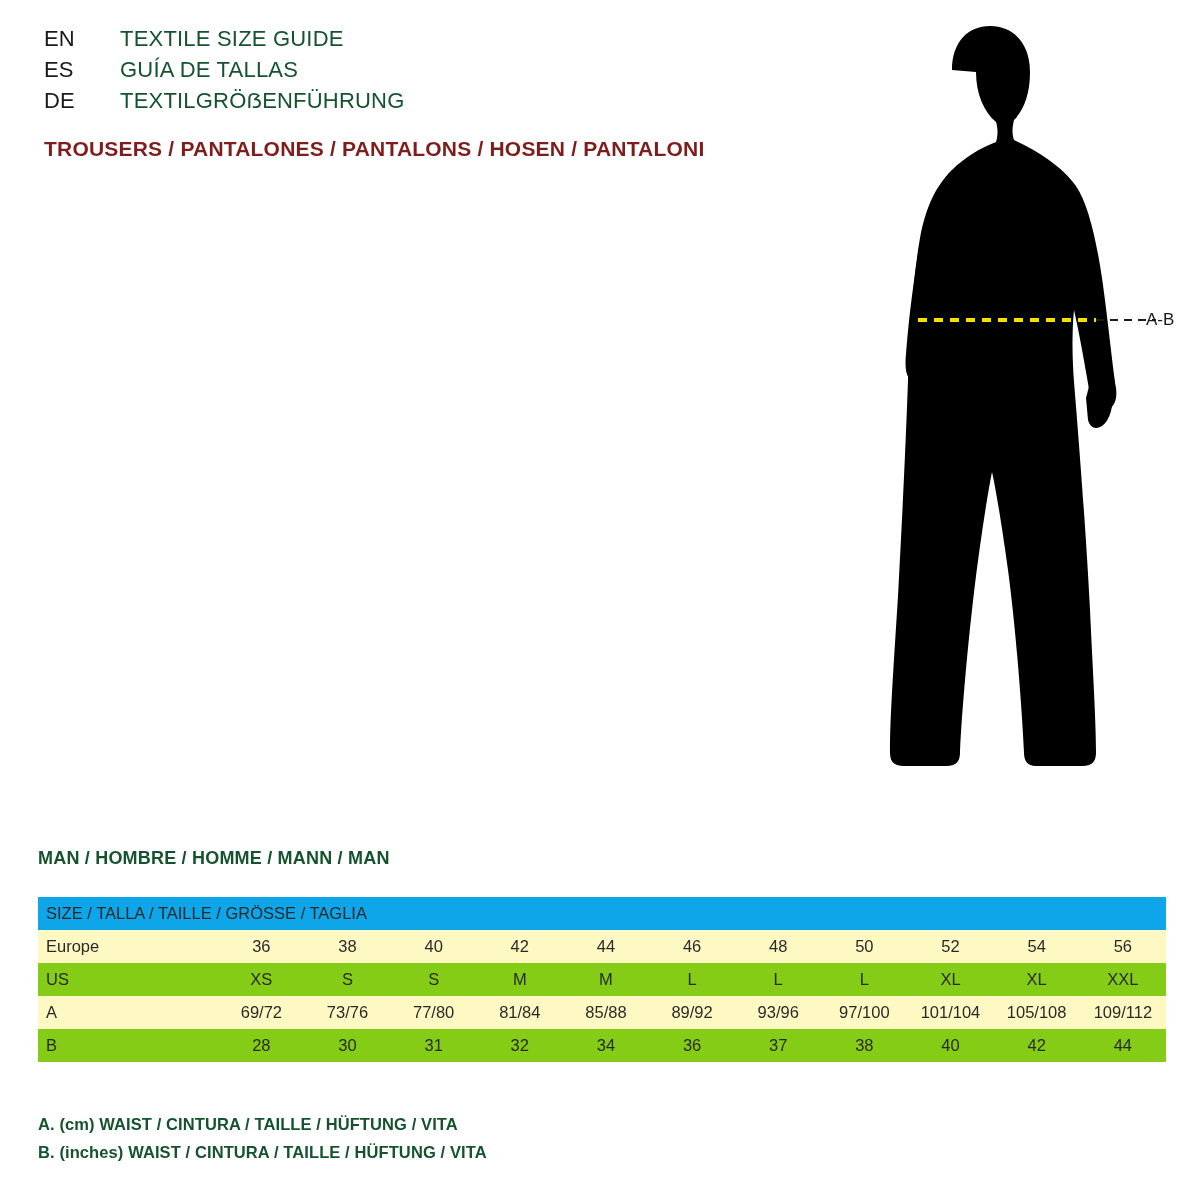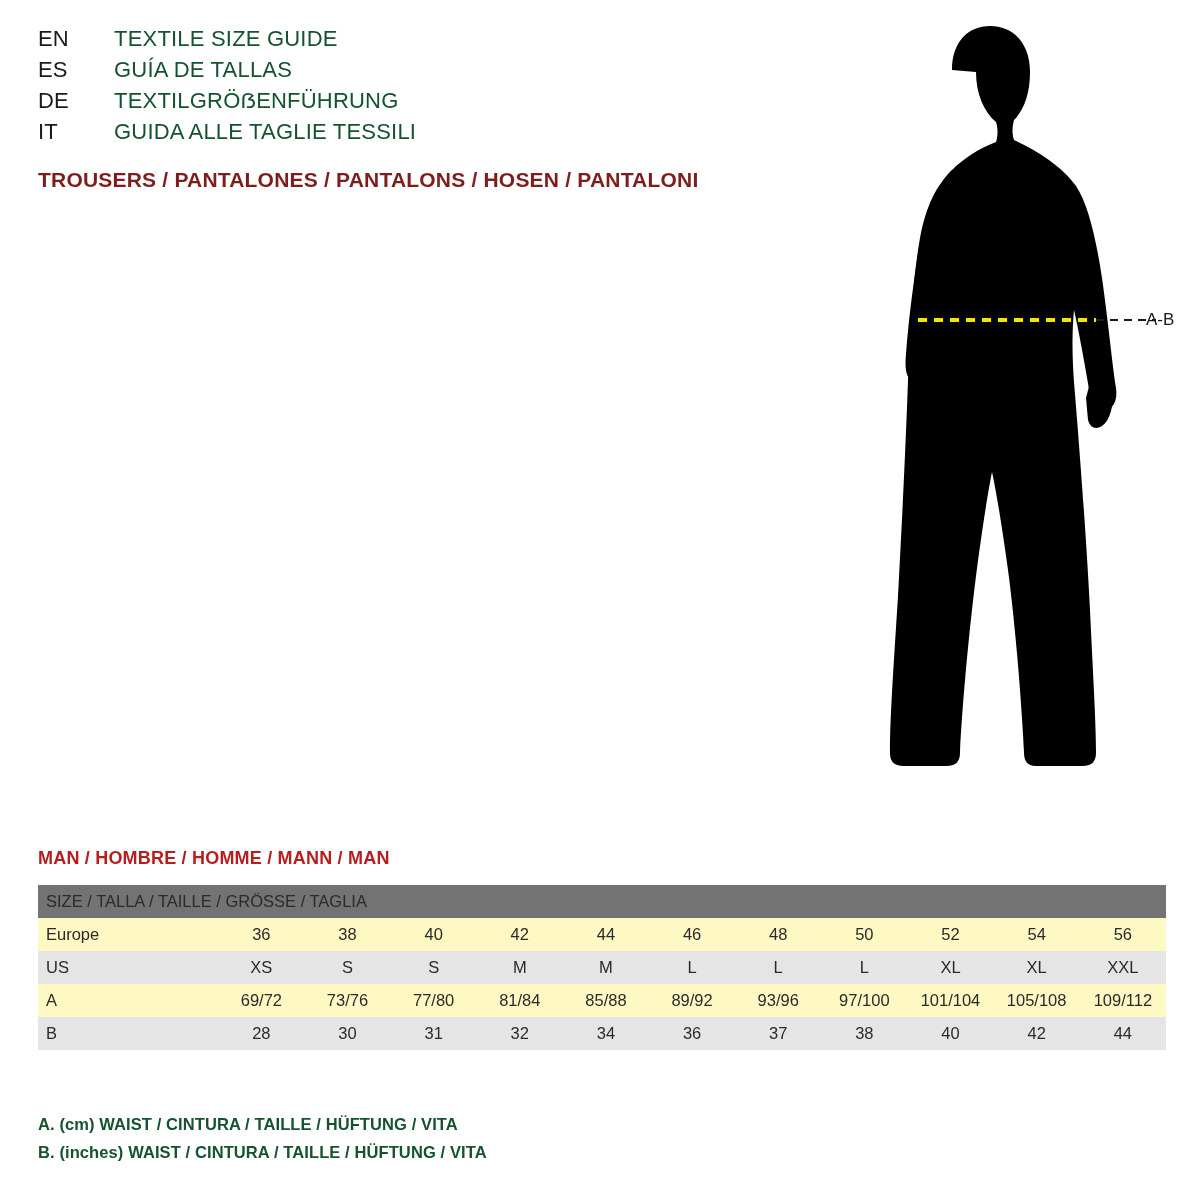--- a/index.html
+++ b/index.html
@@ -12,21 +12,21 @@
     height: 1200px;
     font-family: "Liberation Sans", sans-serif;
     color: #1a1a1a;
     position: relative;
     overflow: hidden;
   }
 
   
   #header-block {
     position: absolute;
-    left: 38px;
+    left: 44px;
     top: 26px;
     width: 760px;
   }
   .lang-row {
     display: flex;
     align-items: baseline;
     height: 31px;
   }
   .lang-code {
     width: 76px;
@@ -63,47 +63,47 @@
   #table-section {
     position: absolute;
     left: 38px;
     top: 848px;
     width: 1128px;
   }
   #gender-title {
     font-size: 18px;
     font-weight: bold;
     letter-spacing: 0.2px;
-    color: #b91c1c;
-    margin-bottom: 16px;
+    color: #14532d;
+    margin-bottom: 28px;
   }
   table#size-table {
     border-collapse: collapse;
     width: 1128px;
     table-layout: fixed;
   }
   table#size-table td {
     font-size: 16.5px;
     color: #2a2a2a;
     height: 33px;
     padding: 0;
     text-align: center;
     vertical-align: middle;
   }
   table#size-table td.label-cell {
     text-align: left;
     padding-left: 8px;
   }
   tr.header-row td {
-    background: #737373;
+    background: #0ea5e9;
     font-weight: normal;
     height: 34px;
   }
   tr.row-shade td { background: #fef9c3; }
-  tr.row-plain td { background: #e5e5e5; }
+  tr.row-plain td { background: #84cc16; }
 
   
   #footnotes {
     position: absolute;
     left: 38px;
     top: 1110px;
     width: 900px;
   }
   .footnote {
     font-size: 16.5px;
@@ -129,24 +129,20 @@
     <div class="lang-code">EN</div>
     <div class="lang-text">TEXTILE SIZE GUIDE</div>
   </div>
   <div class="lang-row">
     <div class="lang-code">ES</div>
     <div class="lang-text">GUÍA DE TALLAS</div>
   </div>
   <div class="lang-row">
     <div class="lang-code">DE</div>
     <div class="lang-text">TEXTILGRÖẞENFÜHRUNG</div>
-  </div>
-  <div class="lang-row">
-    <div class="lang-code">IT</div>
-    <div class="lang-text">GUIDA ALLE TAGLIE TESSILI</div>
   </div>
   <div id="garment-title">TROUSERS / PANTALONES / PANTALONS / HOSEN / PANTALONI</div>
 </div>
 
 <div id="figure-area">
   <svg id="figure-svg" width="400" height="800" viewBox="0 0 400 800">
 
     <path fill="#000000" d="M152,60
          C152,32 168,16 190,16
          C214,16 230,34 230,62

